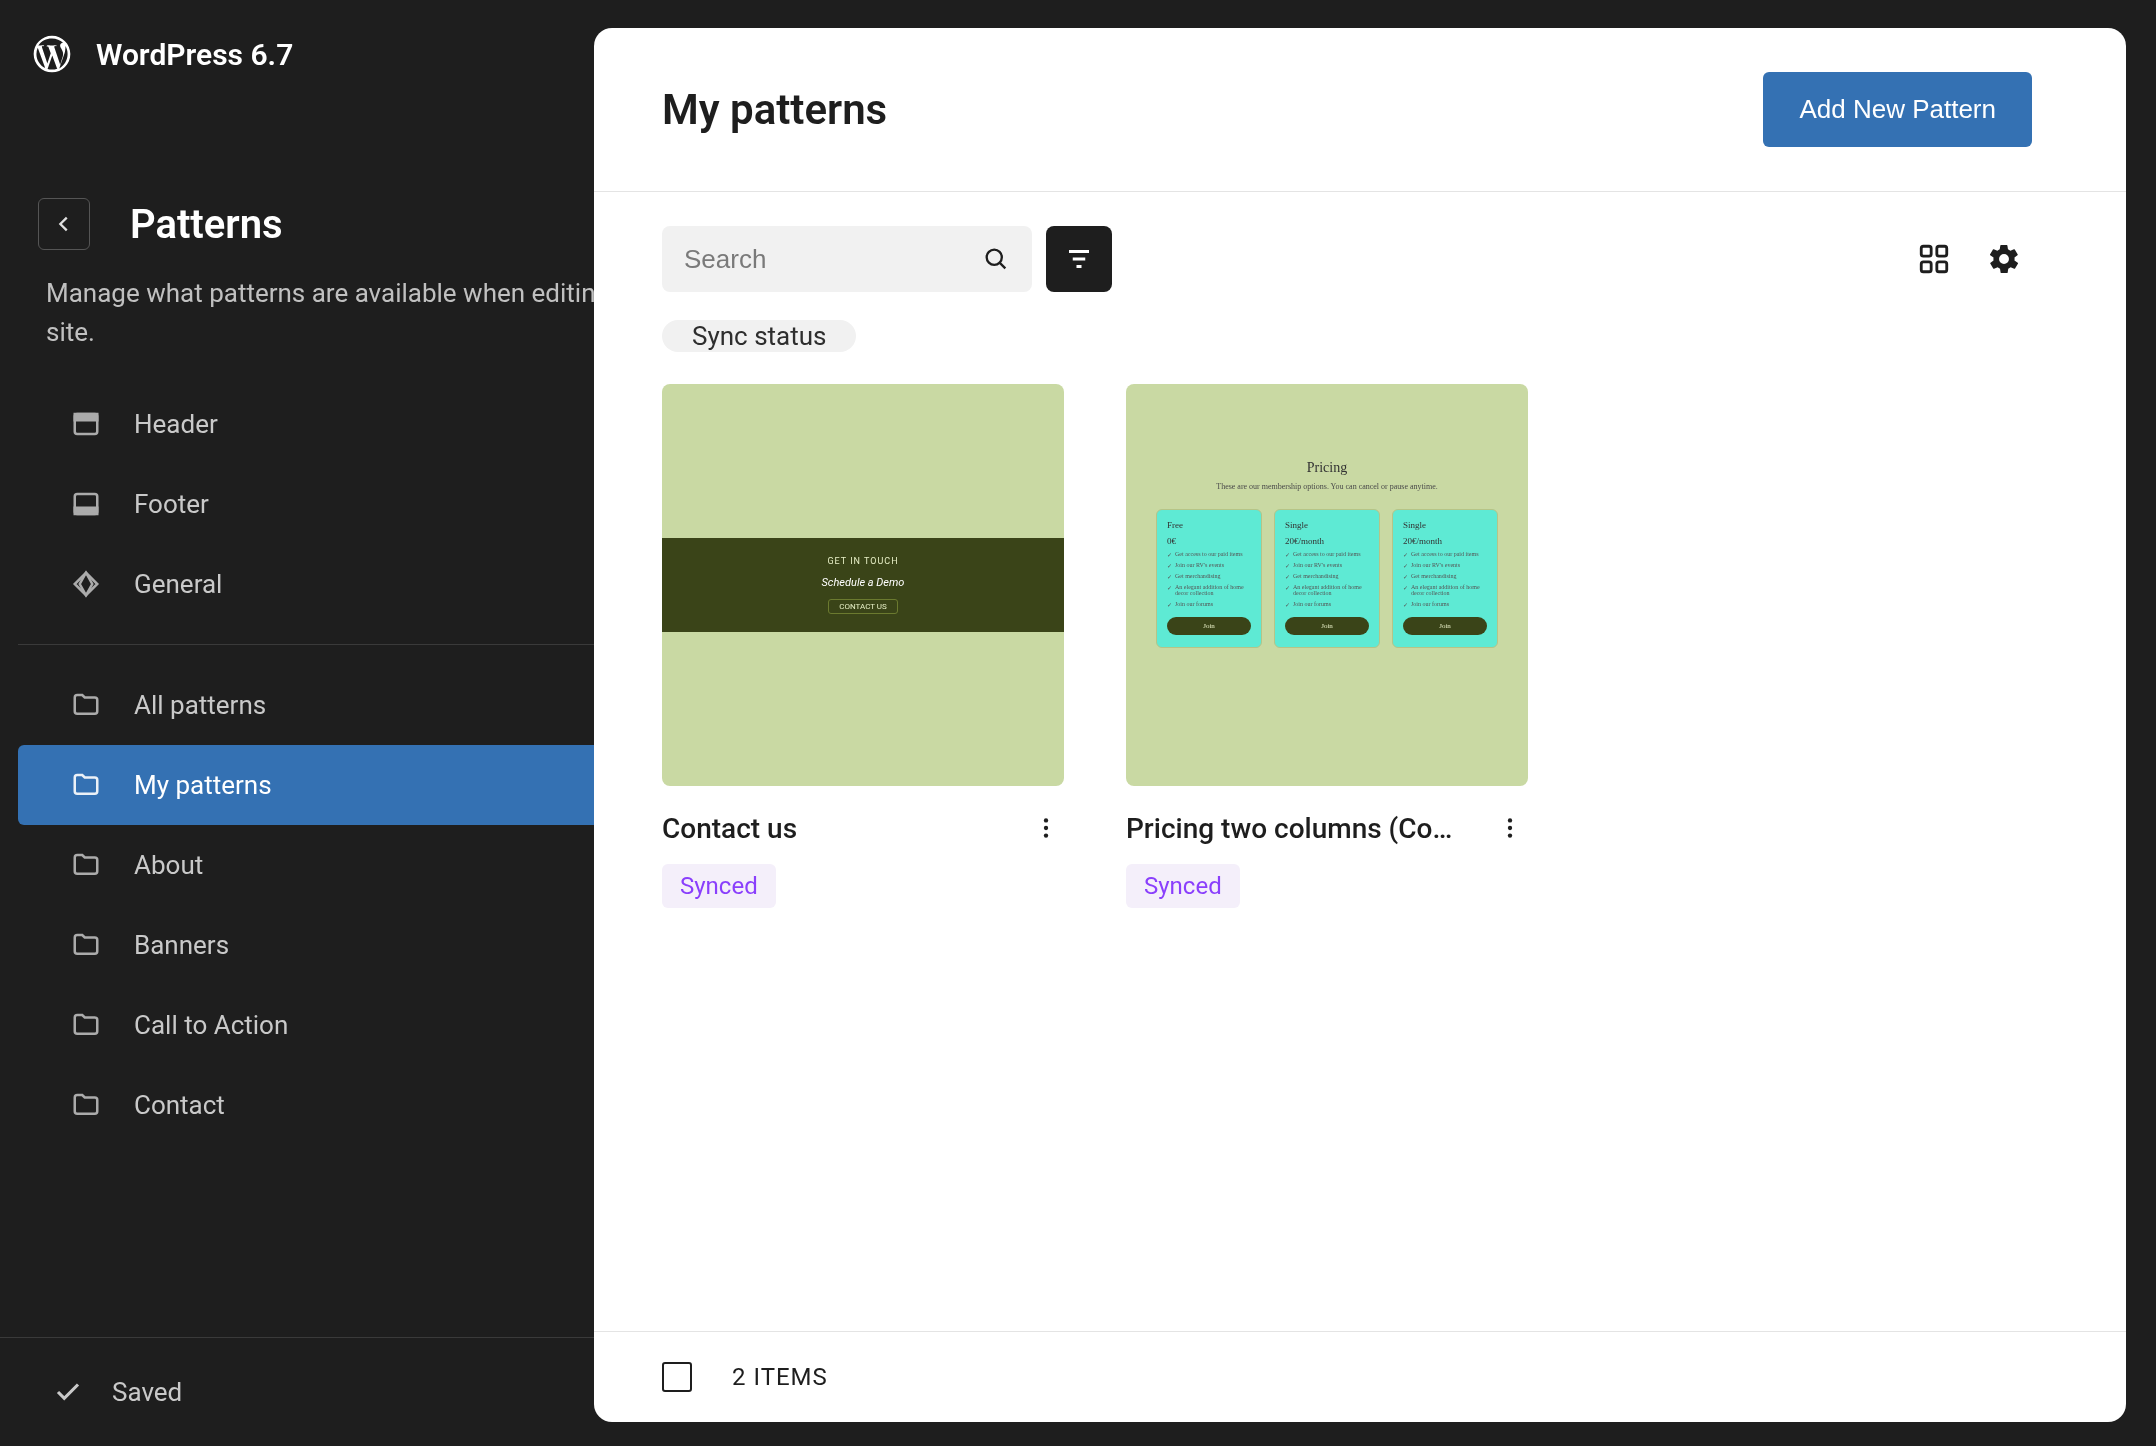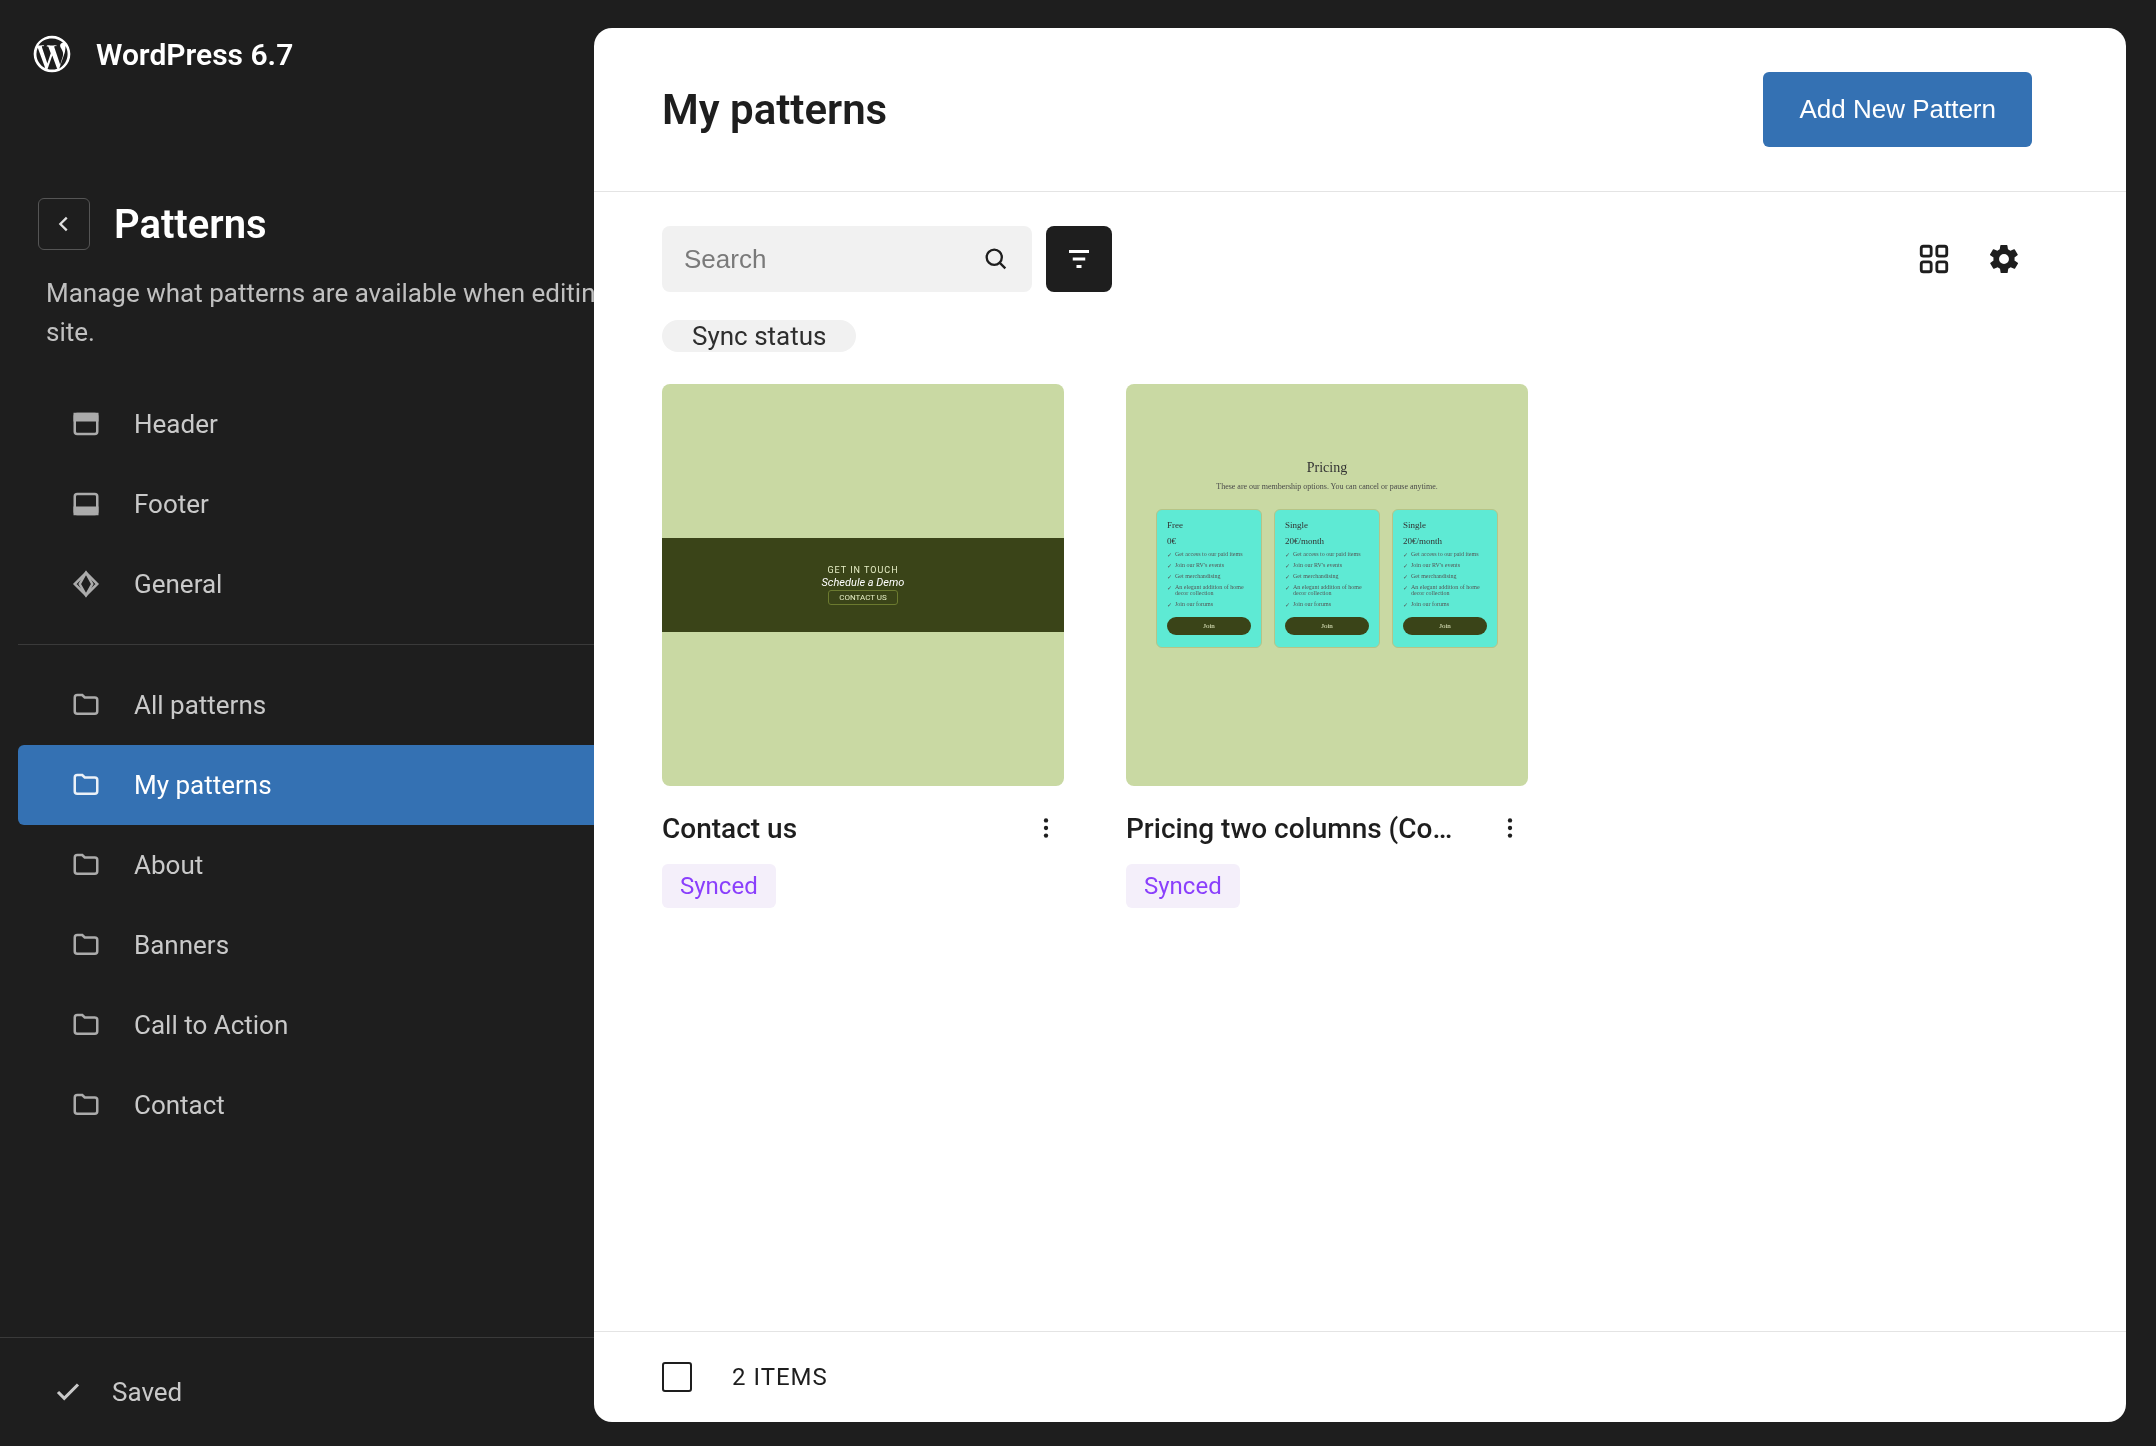--- a/index.html
+++ b/index.html
@@ -42,21 +42,21 @@
   }
   .brand-search {
     width: 40px; height: 40px;
     display: flex; align-items: center; justify-content: center;
     cursor: pointer;
   }
 
   .section-header {
     display: flex;
     align-items: center;
-    gap: 24px;
+    gap: 40px;
     padding: 100px 46px 24px 38px;
   }
   .back-btn {
     width: 52px; height: 52px;
     border: 1px solid #555;
     border-radius: 6px;
     display: flex; align-items: center; justify-content: center;
     background: transparent;
     cursor: pointer;
   }
@@ -263,21 +263,21 @@
   }
 
   
   .cp-dark {
     position: absolute;
     left: 0; right: 0;
     top: 154px; height: 94px;
     background: #3a4418;
     display: flex; flex-direction: column;
     align-items: center; justify-content: center;
-    gap: 1px;
+    gap: 10px;
   }
   .cp-small { font-size: 9px; color: #e7efc6; letter-spacing: 1px; }
   .cp-ital { font-size: 11px; color: #fff; font-style: italic; }
   .cp-btn { font-size: 8px; color: #e7efc6; border: 1px solid #6b7a2f; padding: 2px 10px; border-radius: 3px; }
 
   
   .pp-wrap {
     position: absolute;
     left: 30px; right: 30px; top: 76px;
     font-family: Georgia, serif;

